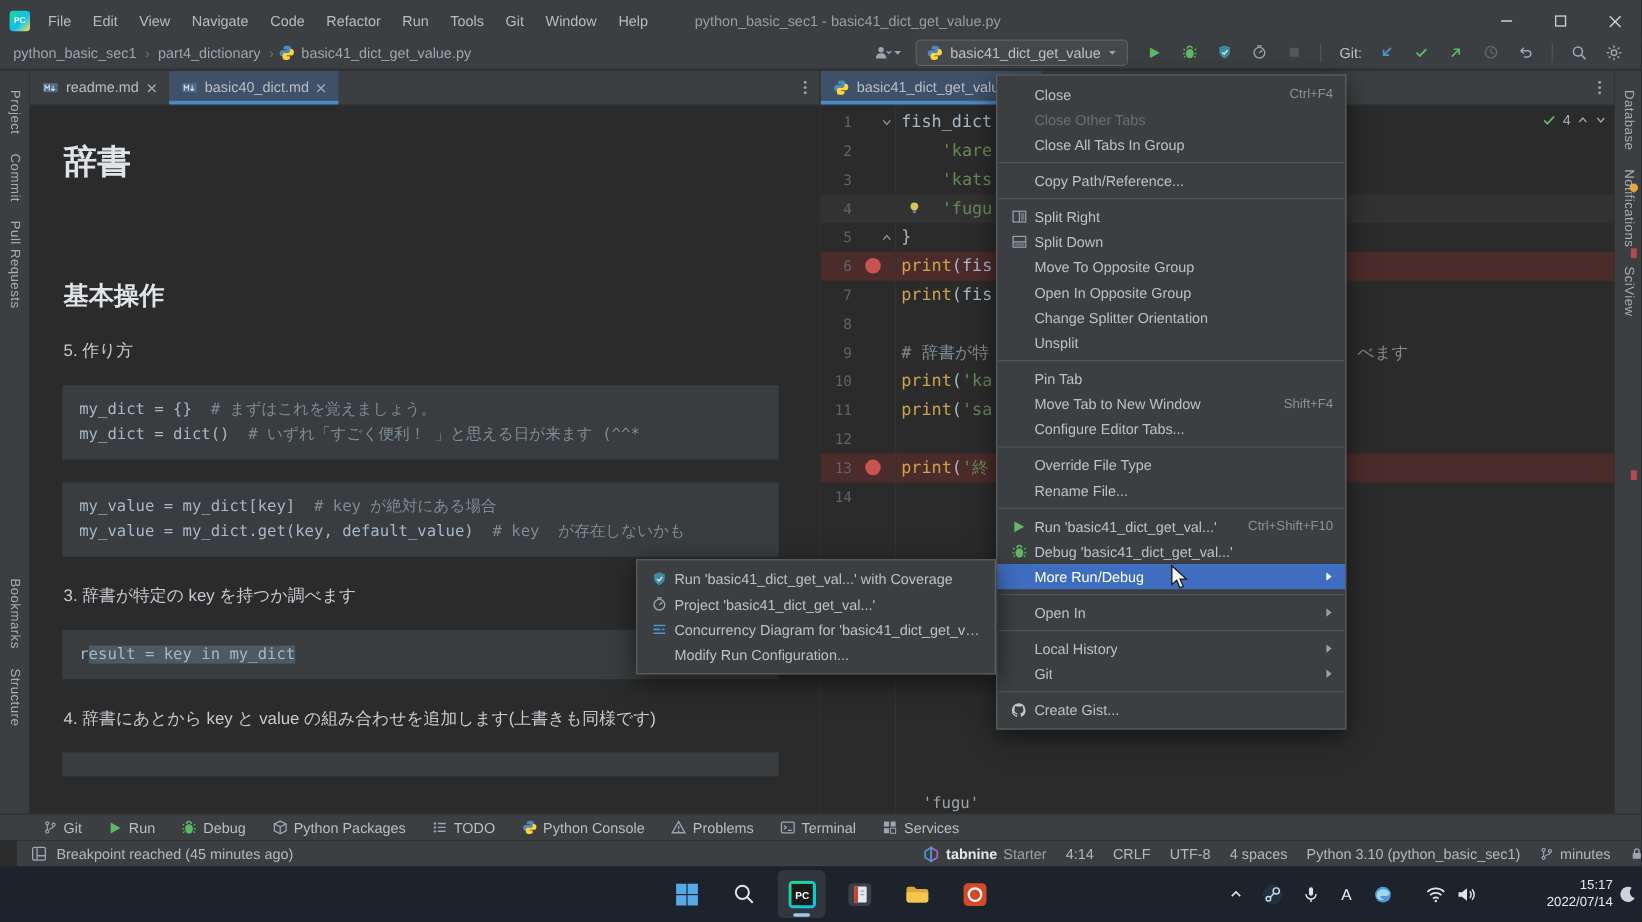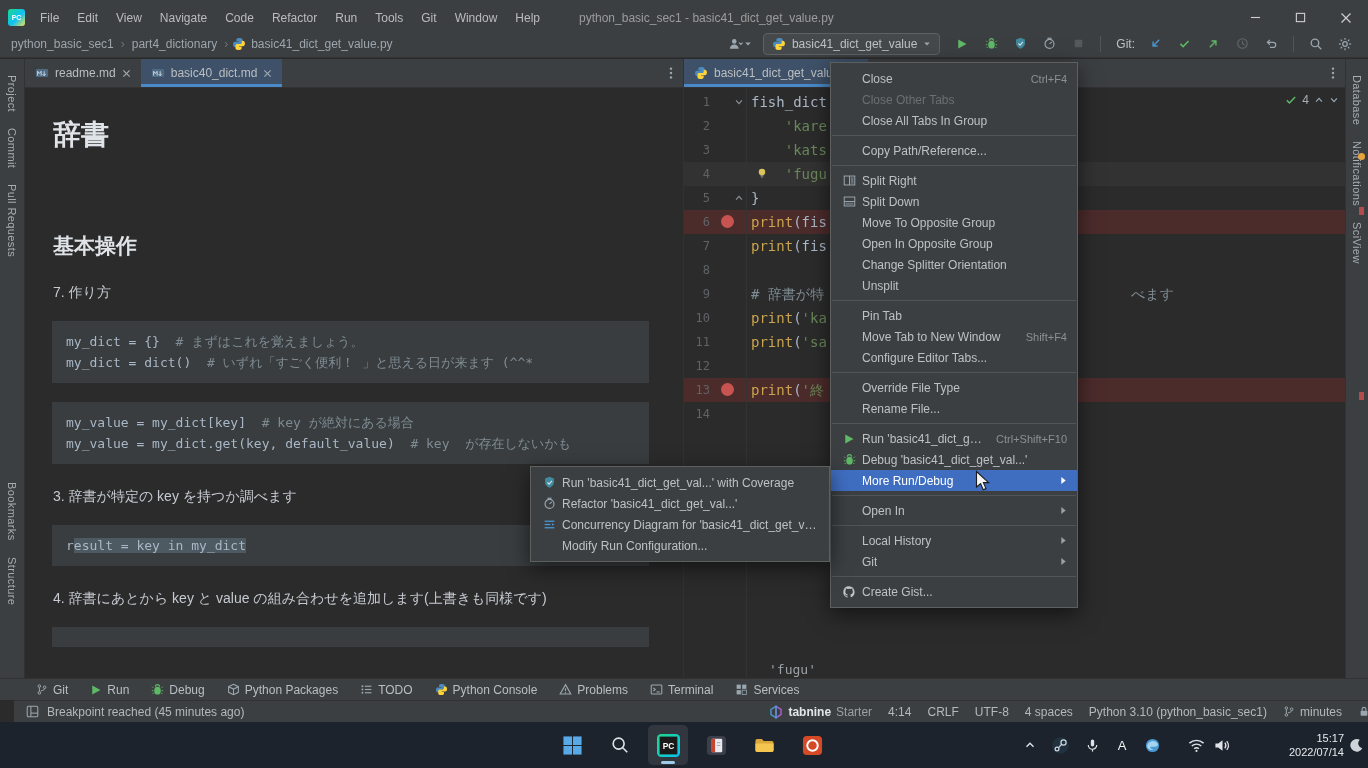--- a/index.html
+++ b/index.html
@@ -68,21 +68,21 @@
 .ed-row.bp{background:#4c2b2b;}
 .ed-num{position:absolute;left:0;width:26px;text-align:right;color:#606366;font-size:12px;line-height:24px;}
 .ed-bp-dot{position:absolute;left:37px;top:5px;width:13px;height:13px;border-radius:50%;background:#c75450;}
 .ed-fold{position:absolute;left:50px;top:6px;}
 .ed-bulb{position:absolute;left:72px;top:4px;}
 .ed-code{position:absolute;left:67px;top:0;height:24px;line-height:24px;font-size:14px;color:#a9b7c6;white-space:pre;}
 .ed-inline-value{position:absolute;left:85px;top:574px;color:#9da3a8;font-size:13px;}
 .inspections-widget{position:absolute;top:5px;right:6px;display:flex;align-items:center;gap:5px;color:#a7adb3;font-size:12px;font-family:"Liberation Sans",sans-serif;}
 
 
-.ctx-menu{position:absolute;left:830px;top:62px;width:248px;background:#3b3f42;border:1px solid #5e6060;box-shadow:0 6px 20px rgba(0,0,0,.55);padding:5px 0;z-index:50;}
+.ctx-menu{position:absolute;left:830px;top:62px;width:292px;background:#3b3f42;border:1px solid #5e6060;box-shadow:0 6px 20px rgba(0,0,0,.55);padding:5px 0;z-index:50;}
 .ctx-submenu{position:absolute;left:530px;top:466px;width:300px;background:#3b3f42;border:1px solid #5e6060;box-shadow:0 6px 20px rgba(0,0,0,.55);padding:5px 0;z-index:55;}
 .cm-item{height:21px;display:flex;align-items:center;padding:0 10px 0 8px;font-size:12px;color:#bdc1c5;white-space:nowrap;}
 .cm-item.disabled{color:#6b6f73;}
 .cm-item.hl{background:#3f6ec1;color:#ffffff;}
 .cm-ic{width:20px;display:flex;justify-content:center;flex:none;margin-right:3px;}
 .cm-label{overflow:hidden;text-overflow:ellipsis;}
 .cm-sc{margin-left:auto;color:#8b9094;font-size:11px;padding-left:14px;}
 .cm-arrow{margin-left:auto;display:flex;color:#9aa0a6;}
 .cm-item.hl .cm-arrow{color:#fff;}
 .cm-sep{height:1px;background:#515558;margin:4px 1px;}
@@ -357,21 +357,21 @@
                 <circle cx="2" cy="8" r="1.4"></circle>
                 <circle cx="2" cy="13" r="1.4"></circle>
               </g>
             </svg>
           </span>
         </div>
       <div class="mdview">
         <h1>辞書</h1>
         <h2>基本操作</h2>
         <div id="md-sections">
-            <p class="md-item">7. 作り方</p>
+            <p class="md-item">5. 作り方</p>
             <div class="md-code"><div class="md-code-line"><span>my_dict = {}  </span><span class="c-comment"># まずはこれを覚えましょう。</span></div><div class="md-code-line"><span>my_dict = dict()  </span><span class="c-comment"># いずれ「すごく便利！ 」と思える日が来ます (^^*</span></div></div>
             <div class="md-code"><div class="md-code-line"><span>my_value = my_dict[key]  </span><span class="c-comment"># key が絶対にある場合</span></div><div class="md-code-line"><span>my_value = my_dict.get(key, default_value)  </span><span class="c-comment"># key  が存在しないかも</span></div></div>
             <p class="md-item">3. 辞書が特定の key を持つか調べます</p>
             <div class="md-code"><div class="md-code-line"><span>r</span><span class="c-selected">esult = key in my_dict</span></div></div>
             <p class="md-item">4. 辞書にあとから key と value の組み合わせを追加します(上書きも同様です)</p>
             <div class="md-code"></div>
           </div>
       </div>
     </div>
 
@@ -959,21 +959,21 @@
         <span class="cm-label">Run 'basic41_dict_get_val...' with Coverage</span>
       </div>
       <div class="cm-item">
         <span class="cm-ic">
           <svg width="13" height="13" viewBox="0 0 16 16">
             <circle cx="8" cy="8.5" r="5.5" fill="none" stroke="#9aa7b0" stroke-width="1.4"></circle>
             <path d="M8 8.5L11 6" stroke="#9aa7b0" stroke-width="1.4"></path>
             <path d="M5.5 1.5h5" stroke="#9aa7b0" stroke-width="1.4"></path>
           </svg>
         </span>
-        <span class="cm-label">Refactor 'basic41_dict_get_val...'</span>
+        <span class="cm-label">Project 'basic41_dict_get_val...'</span>
       </div>
       <div class="cm-item">
         <span class="cm-ic">
           <svg width="13" height="13" viewBox="0 0 16 16">
             <g stroke="#4a97d0" stroke-width="1.6">
               <line x1="2" y1="4" x2="14" y2="4"></line>
               <line x1="2" y1="8" x2="9" y2="8"></line>
               <line x1="2" y1="12" x2="14" y2="12"></line>
             </g>
             <path d="M11 6.5l3 1.5-3 1.5z" fill="#4a97d0"></path>

